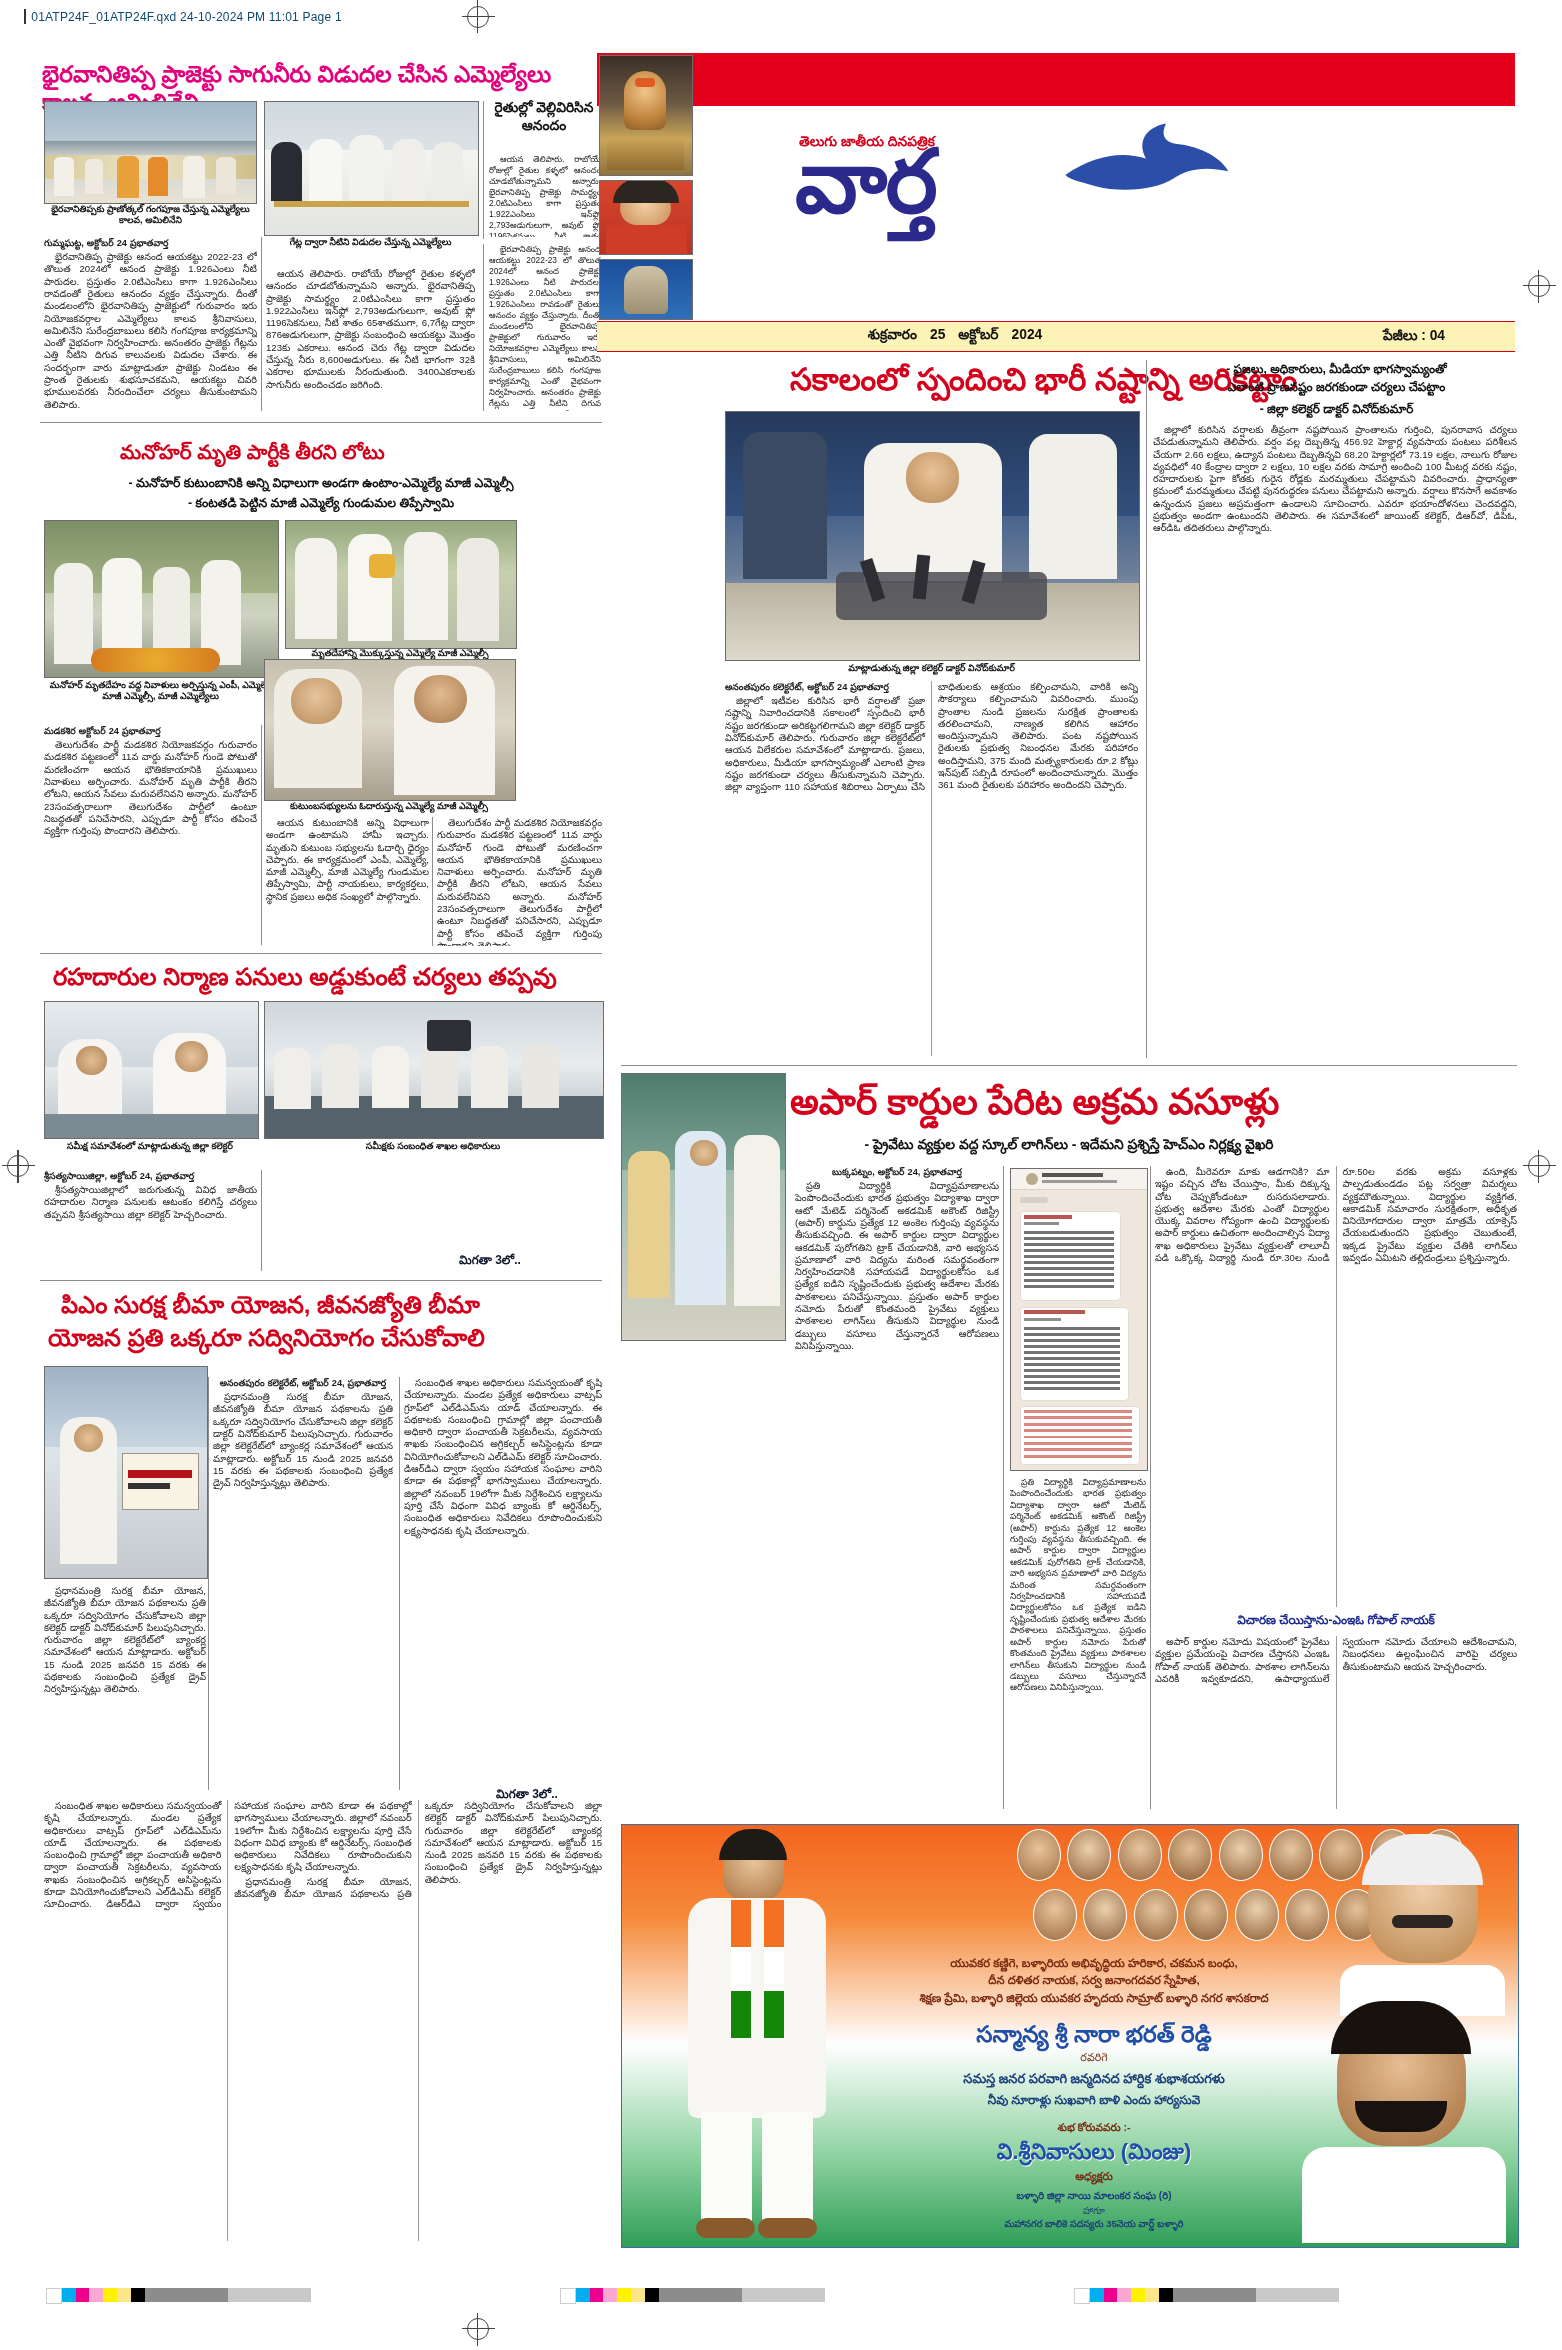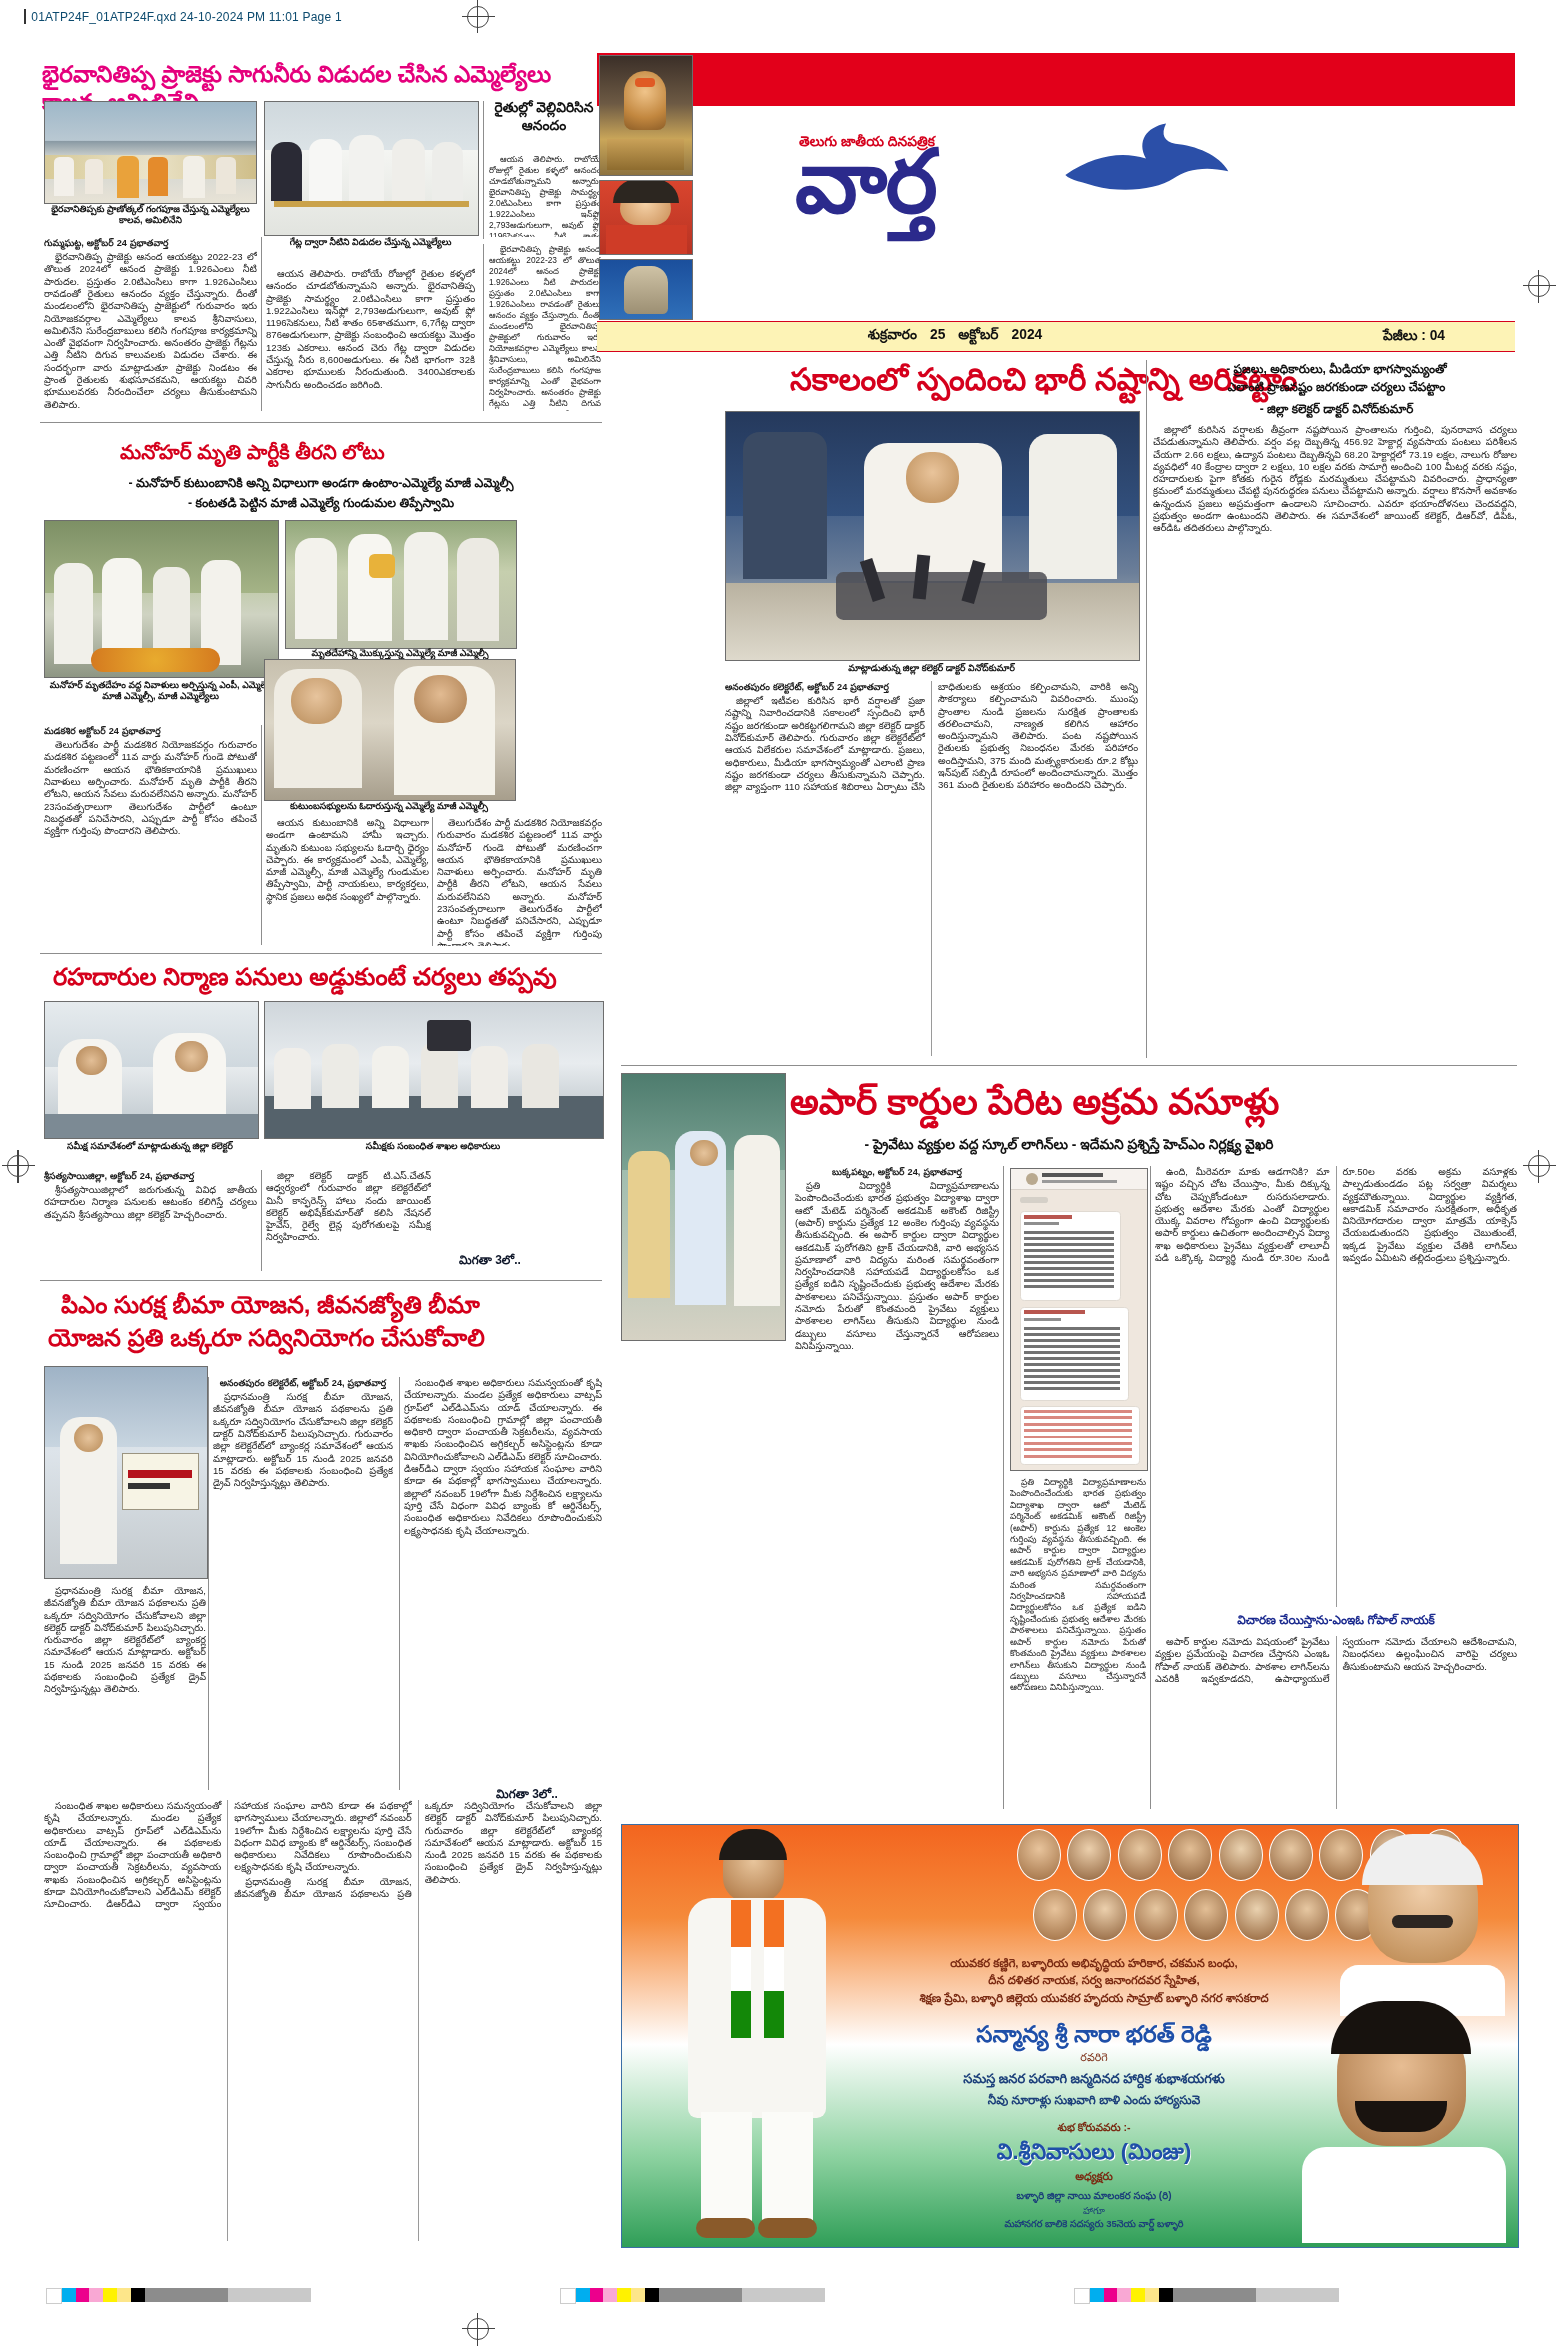--- a/index.html
+++ b/index.html
@@ -306,23 +306,20 @@
     <div style="position:absolute;left:257px;top:42px;width:37px;height:64px;background:#e9e7e1;border-radius:13px 13px 0 0;"></div>
     <div style="position:absolute;left:162px;top:18.4px;width:44px;height:31px;background:#2f2f36;border-radius:3.7px;"></div>
   </div>
   <div class="caption" style="left:40px;top:1141px;width:220px;">సమీక్ష సమావేశంలో మాట్లాడుతున్న జిల్లా కలెక్టర్</div>
   <div class="caption" style="left:264px;top:1141px;width:338px;">సమీక్షకు సంబంధిత శాఖల అధికారులు</div>
 
   <div class="body-text" style="position:absolute;left:44px;top:1170px;width:213px;height:101px;overflow:hidden;">
     <div style="font-weight:bold;font-size:9.2px;margin-bottom:1.8px;">శ్రీసత్యసాయిజిల్లా, అక్టోబర్ 24, ప్రభాతవార్త</div>
     <p>శ్రీసత్యసాయిజిల్లాలో జరుగుతున్న వివిధ జాతీయ రహదారుల నిర్మాణ పనులకు ఆటంకం కలిగిస్తే చర్యలు తప్పవని శ్రీసత్యసాయి జిల్లా కలెక్టర్ హెచ్చరించారు.</p>
   </div>
-  <div class="body-text" style="position:absolute;left:266px;top:1170px;width:165px;height:101px;overflow:hidden;">
-    <p>జిల్లా కలెక్టర్ డాక్టర్ టి.ఎస్.చేతన్ ఆధ్వర్యంలో గురువారం జిల్లా కలెక్టరేట్‌లో మినీ కాన్ఫరెన్స్ హాలు నందు జాయింట్ కలెక్టర్ అభిషేక్‌కుమార్‌తో కలిసి నేషనల్ హైవేస్, రైల్వే లైన్ల పురోగతులపై సమీక్ష నిర్వహించారు.</p>
-  </div>
   <div class="hl-blue" style="position:absolute;left:459px;top:1253px;font-size:12px;">మిగతా 3లో..</div>
   <div class="col-rule" style="left:261px;top:1170px;height:101px;"></div>
 
   <div class="hr-rule" style="left:40px;top:1280px;width:562px;"></div>
   <div class="h-main hl-red" style="left:61px;top:1289px;font-size:24px;line-height:31px;">పిఎం సురక్ష బీమా యోజన, జీవనజ్యోతి బీమా</div>
   <div class="h-main hl-red" style="left:48px;top:1322px;font-size:24px;line-height:31px;">యోజన ప్రతి ఒక్కరూ సద్వినియోగం చేసుకోవాలి</div>
 
   <div class="photo" style="left:44px;top:1366px;width:162px;height:211px;
        background:linear-gradient(#b9c6d4 0%,#dde4ea 40%,#c3c9cd 100%);">
     <div style="position:absolute;left:0;top:0;width:100%;height:38%;background:linear-gradient(#9fb3c6,#c8d5e0);"></div>

